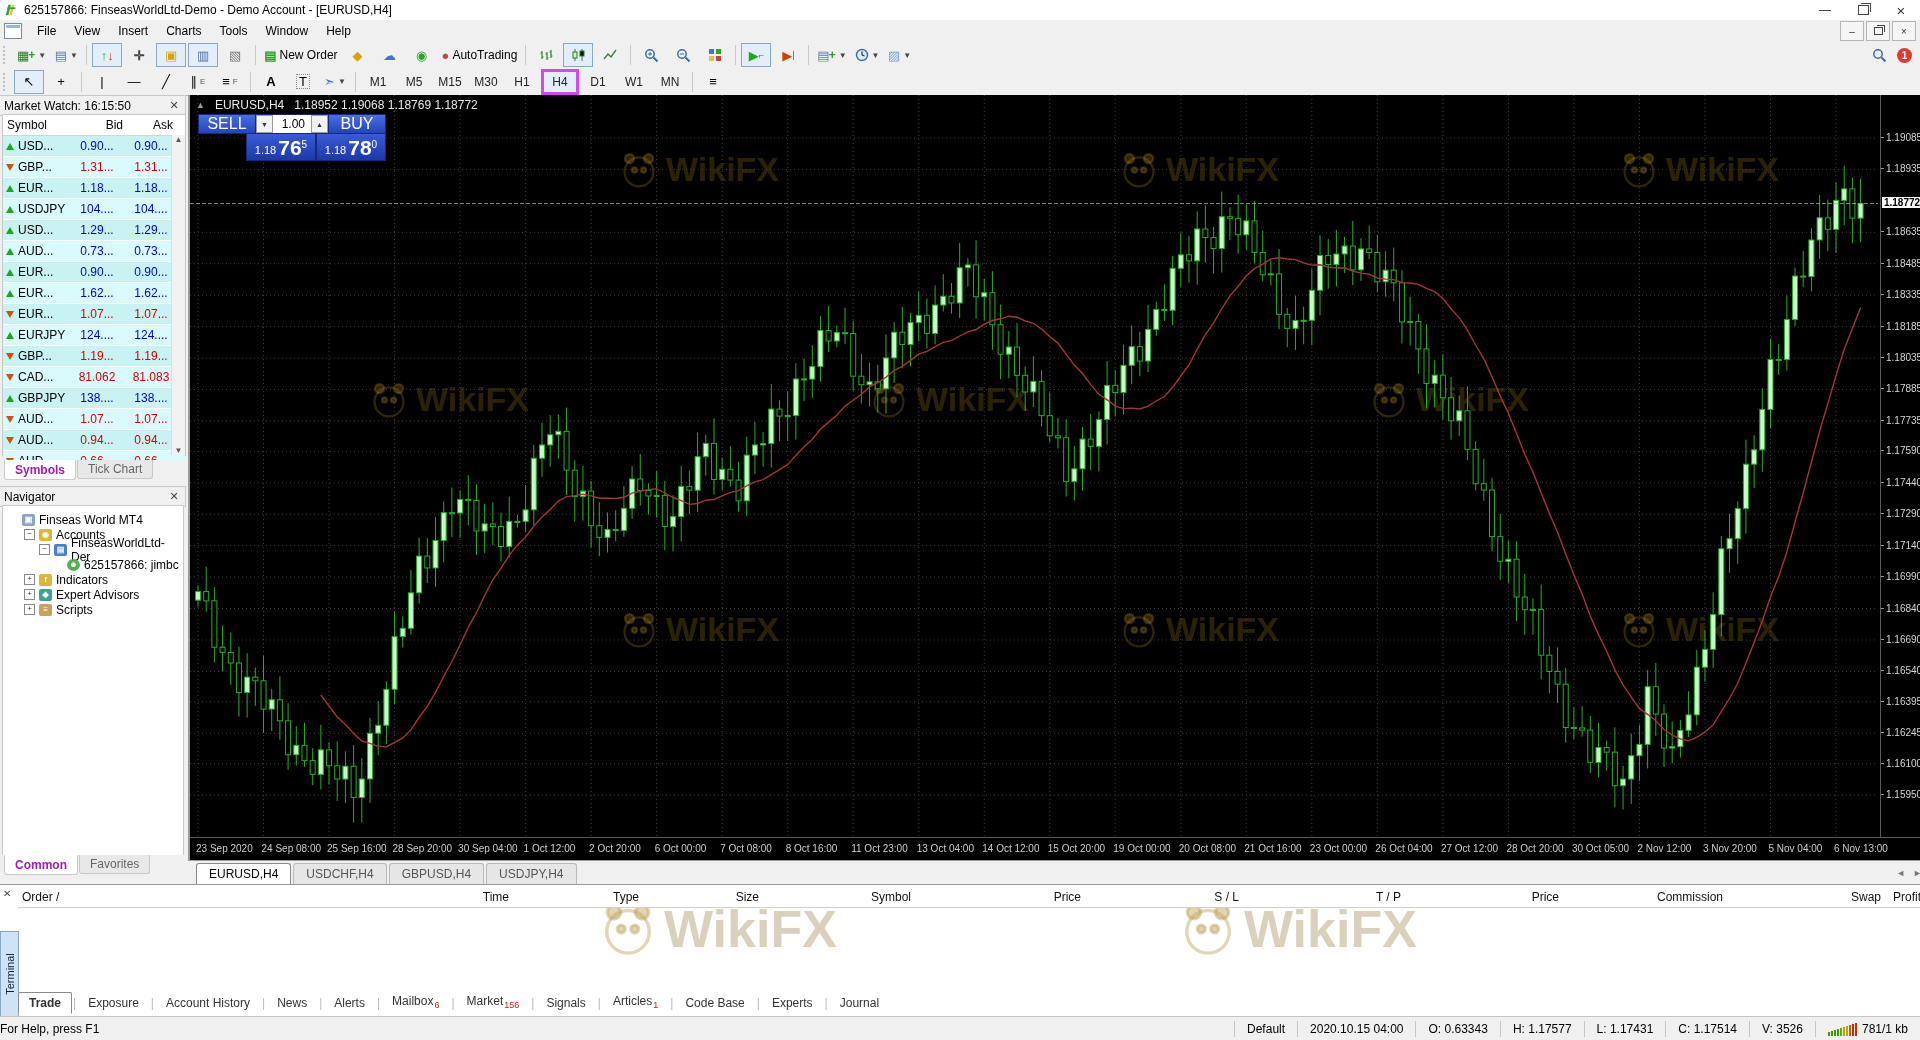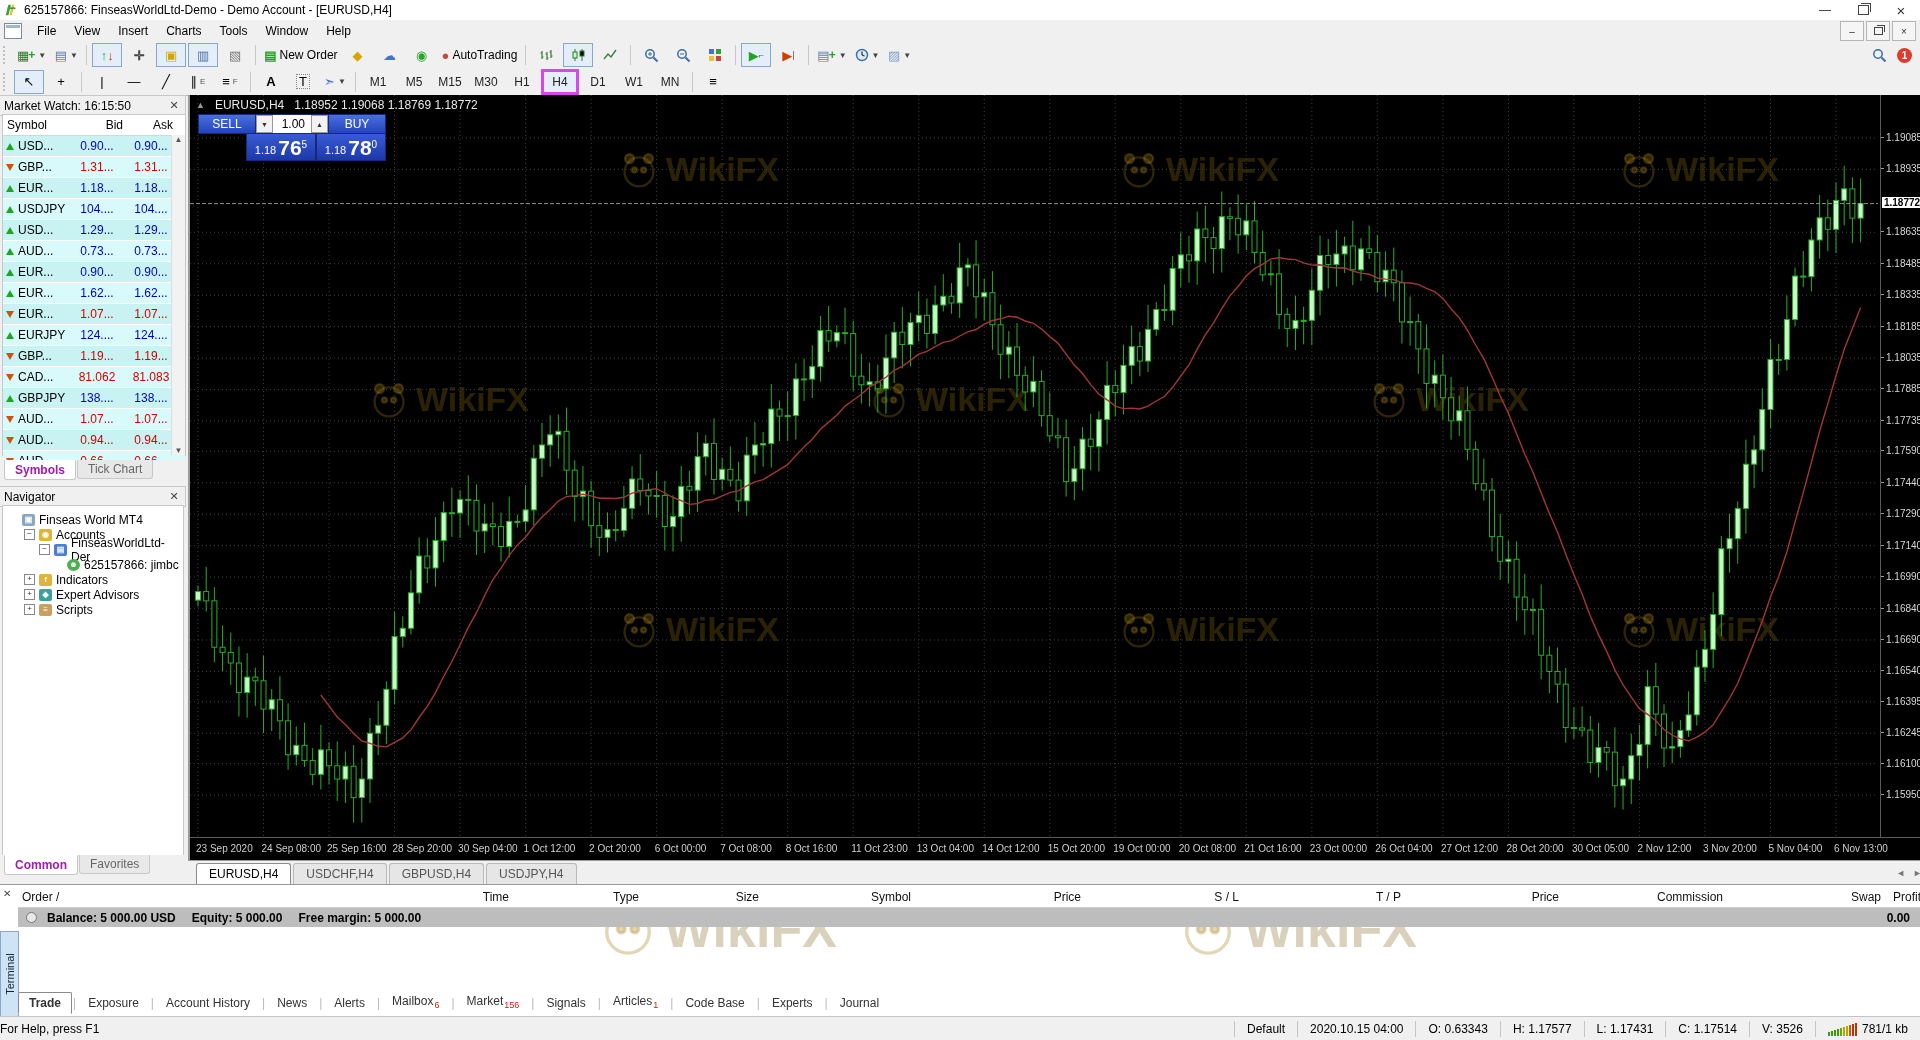--- a/index.html
+++ b/index.html
@@ -75,21 +75,21 @@
 
   
   #chartwin{left:188px;top:95px;width:1732px;height:789px;background:#000;border-left:2px solid #9a9a9a;}
   #plot{position:absolute;left:0;top:0;width:1688px;height:742px;background:#000;overflow:hidden;}
   #chart-svg{position:absolute;left:0;top:0;}
   #chart-header{position:absolute;left:6px;top:3px;color:#e8e8e8;font-size:12px;display:flex;gap:10px;align-items:center;z-index:5;}
   #chart-header .tri{color:#9a9a9a;font-size:9px;}
   #oneclick{position:absolute;left:8px;top:19px;width:188px;z-index:6;font-family:"Liberation Sans",sans-serif;}
   .ocrow1{display:flex;height:20px;}
   .ocbtn{flex:none;width:56px;background:linear-gradient(#4a6fe0,#2344bb);color:#fff;display:flex;align-items:center;
-         justify-content:center;font-size:12px;border:1px solid #14287e;}
+         justify-content:center;font-size:16px;border:1px solid #14287e;}
   .spin{flex:1;display:flex;border:1px solid #14287e;border-left:none;border-right:none;}
   .spinbtn{width:15px;background:#f2f2f2;border:1px solid #9a9a9a;color:#333;font-size:7px;display:flex;align-items:center;justify-content:center;}
   .spinval{flex:1;background:#fff;display:flex;align-items:center;justify-content:flex-end;padding-right:6px;font-size:12px;}
   .ocrow2{display:flex;height:27px;margin-left:48px;}
   .ocprice{flex:1;background:linear-gradient(#3a5bd6,#1c39a8);color:#fff;display:flex;align-items:flex-end;
            justify-content:center;border:1px solid #14287e;border-top:none;padding-bottom:2px;}
   .ocprice .sm{font-size:11px;margin-right:2px;line-height:15px;}
   .ocprice .bg{font-size:21px;font-weight:bold;line-height:20px;}
   .ocprice .sup{font-size:10px;line-height:22px;vertical-align:top;align-self:flex-start;}
   #price-axis{position:absolute;left:1690px;top:0;width:42px;height:742px;background:#000;border-left:1px solid #5a5a5a;}
@@ -1289,29 +1289,20 @@
         <span class="tcol" style="width: 108px;">Size</span>
         <span class="tcol" style="width: 140px;">Symbol</span>
         <span class="tcol" style="width: 158px;">Price</span>
         <span class="tcol" style="width: 146px;">S / L</span>
         <span class="tcol" style="width: 150px;">T / P</span>
         <span class="tcol" style="width: 146px;">Price</span>
         <span class="tcol" style="width: 152px;">Commission</span>
         <span class="tcol" style="width: 146px;">Swap</span>
         <span class="tcol last">Profit</span>
       </div>
-    <div id="balance-row">
-      <span class="oicon"></span>
-      <span>Balance: 5 000.00 USD</span>
-      <span class="gap"></span>
-      <span>Equity: 5 000.00</span>
-      <span class="gap"></span>
-      <span>Free margin: 5 000.00</span>
-      <span class="profit">0.00</span>
-    </div>
     <div id="term-tabs">
         <span class="termtab active">
           <span>Trade</span>
         </span>
         <span class="termtab-sep">|</span>
         <span class="termtab">
           <span>Exposure</span>
         </span>
         <span class="termtab-sep">|</span>
         <span class="termtab">

